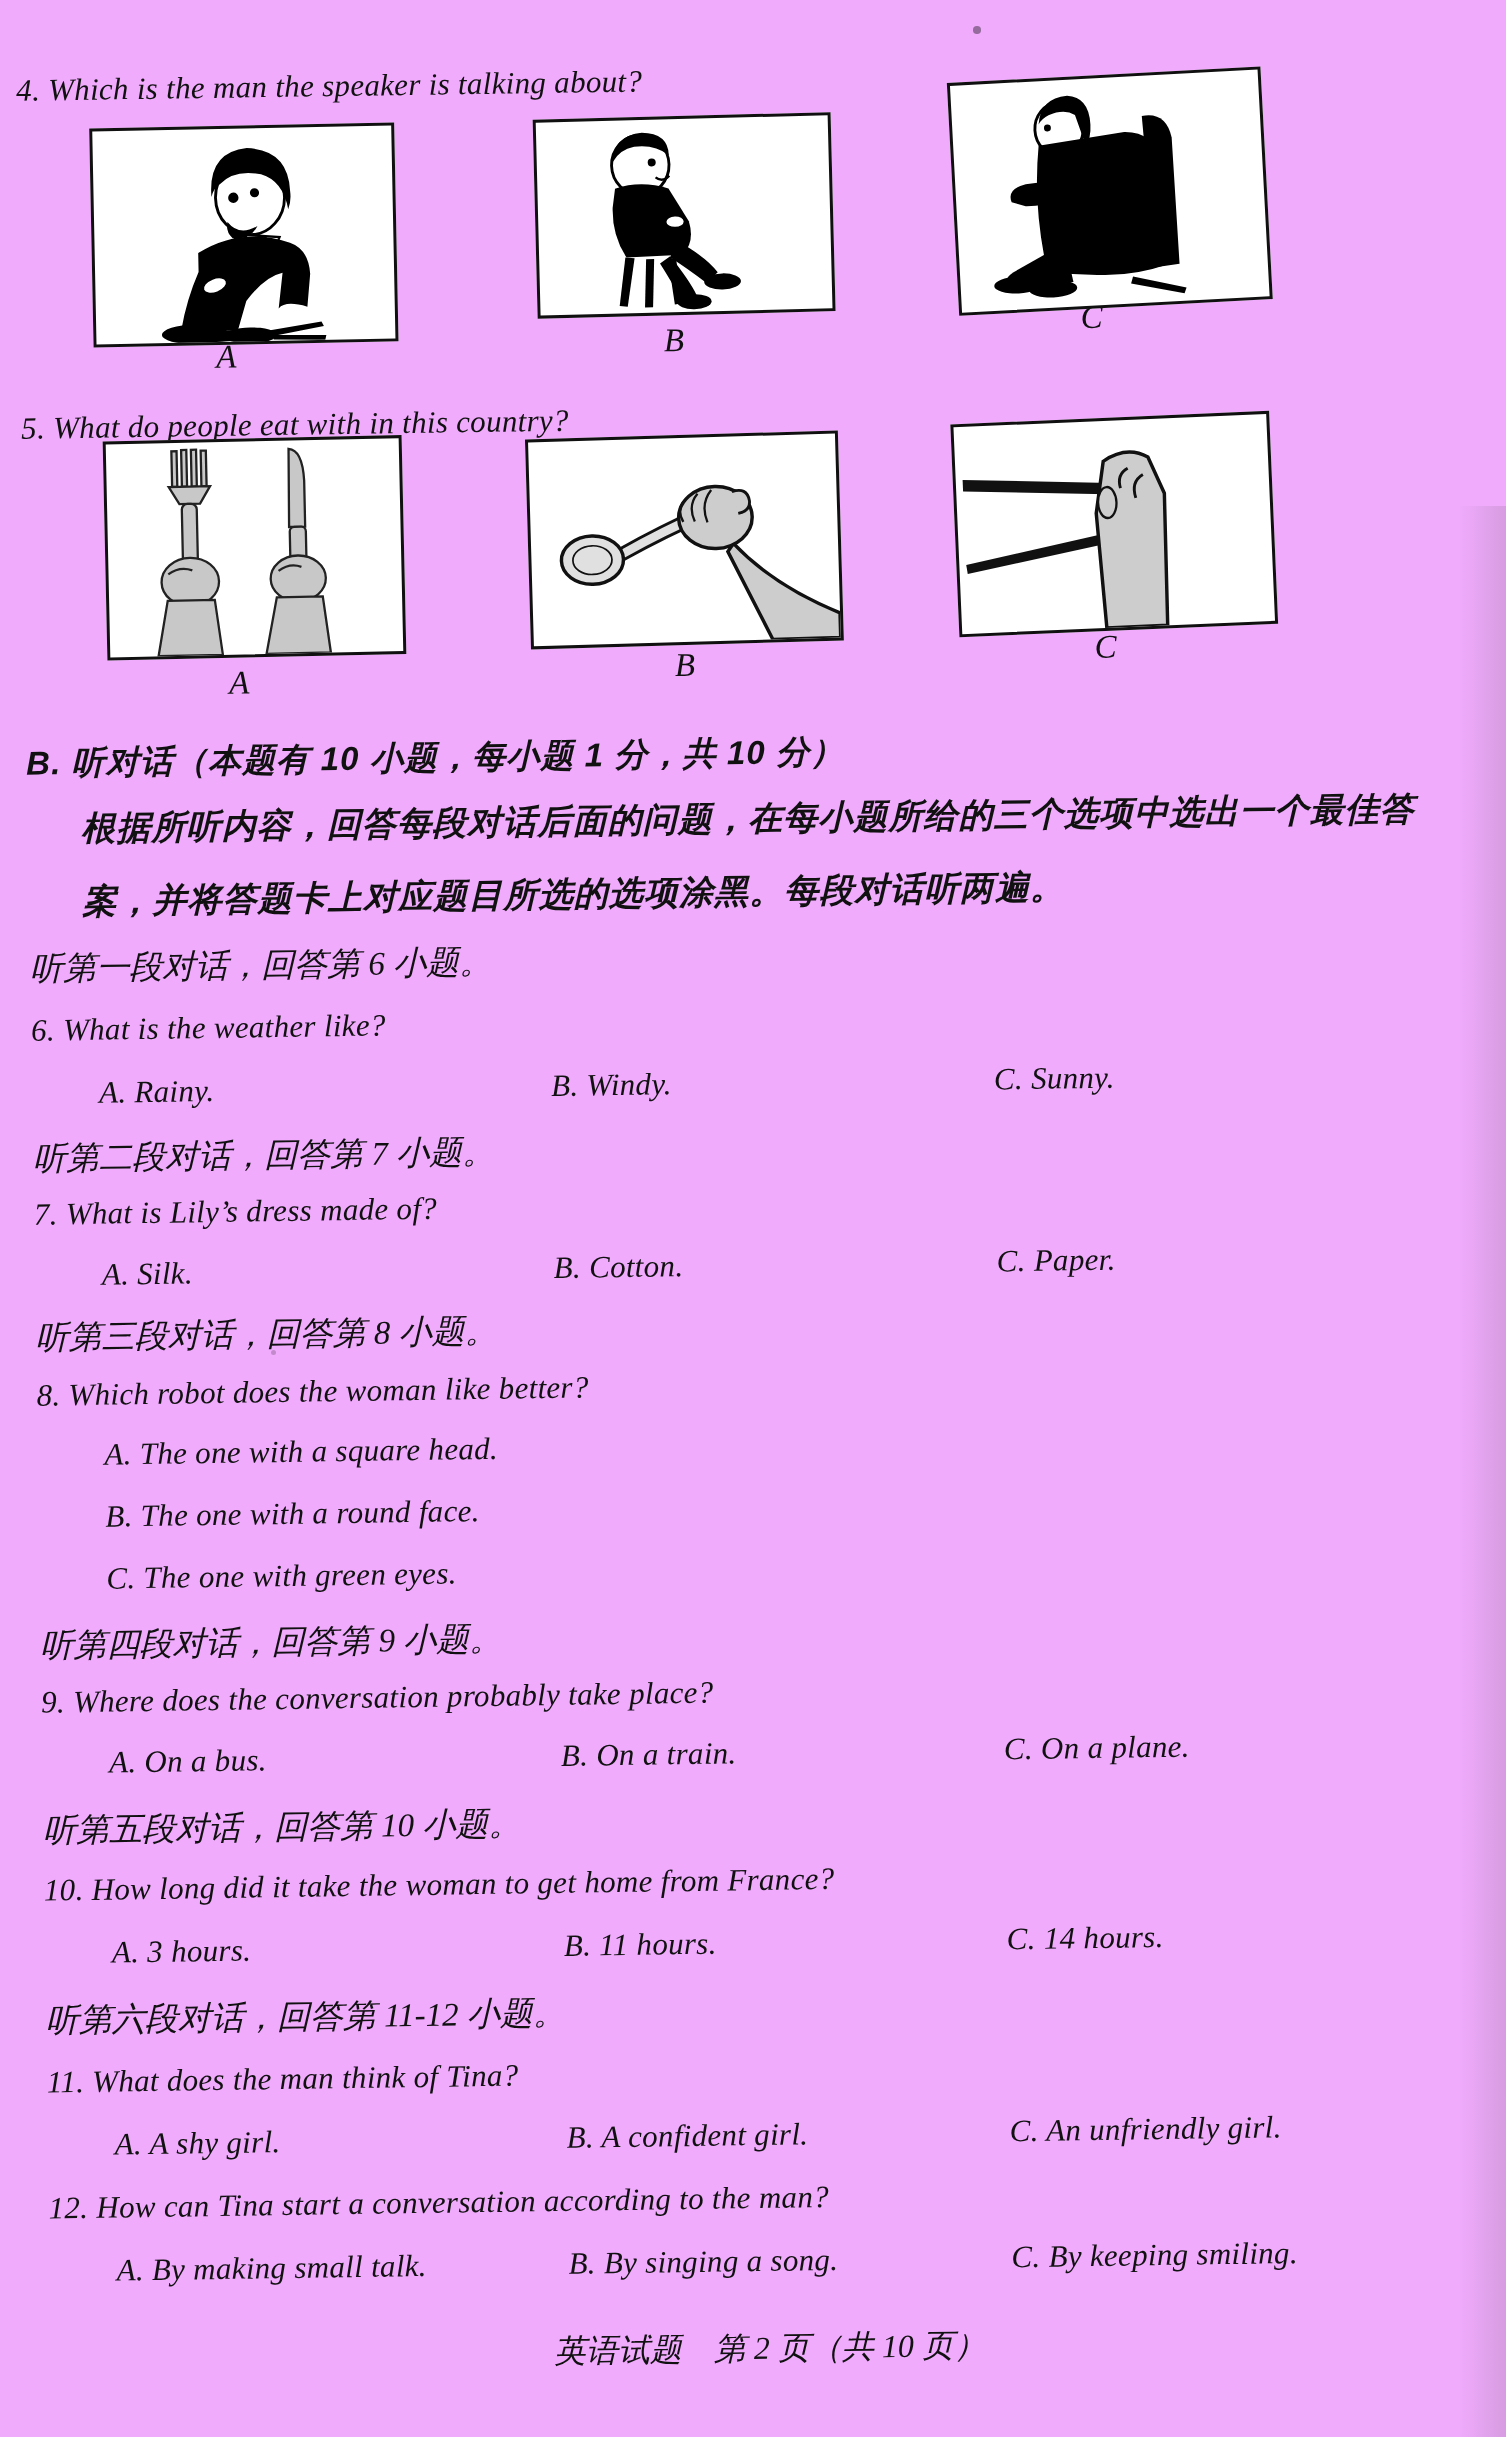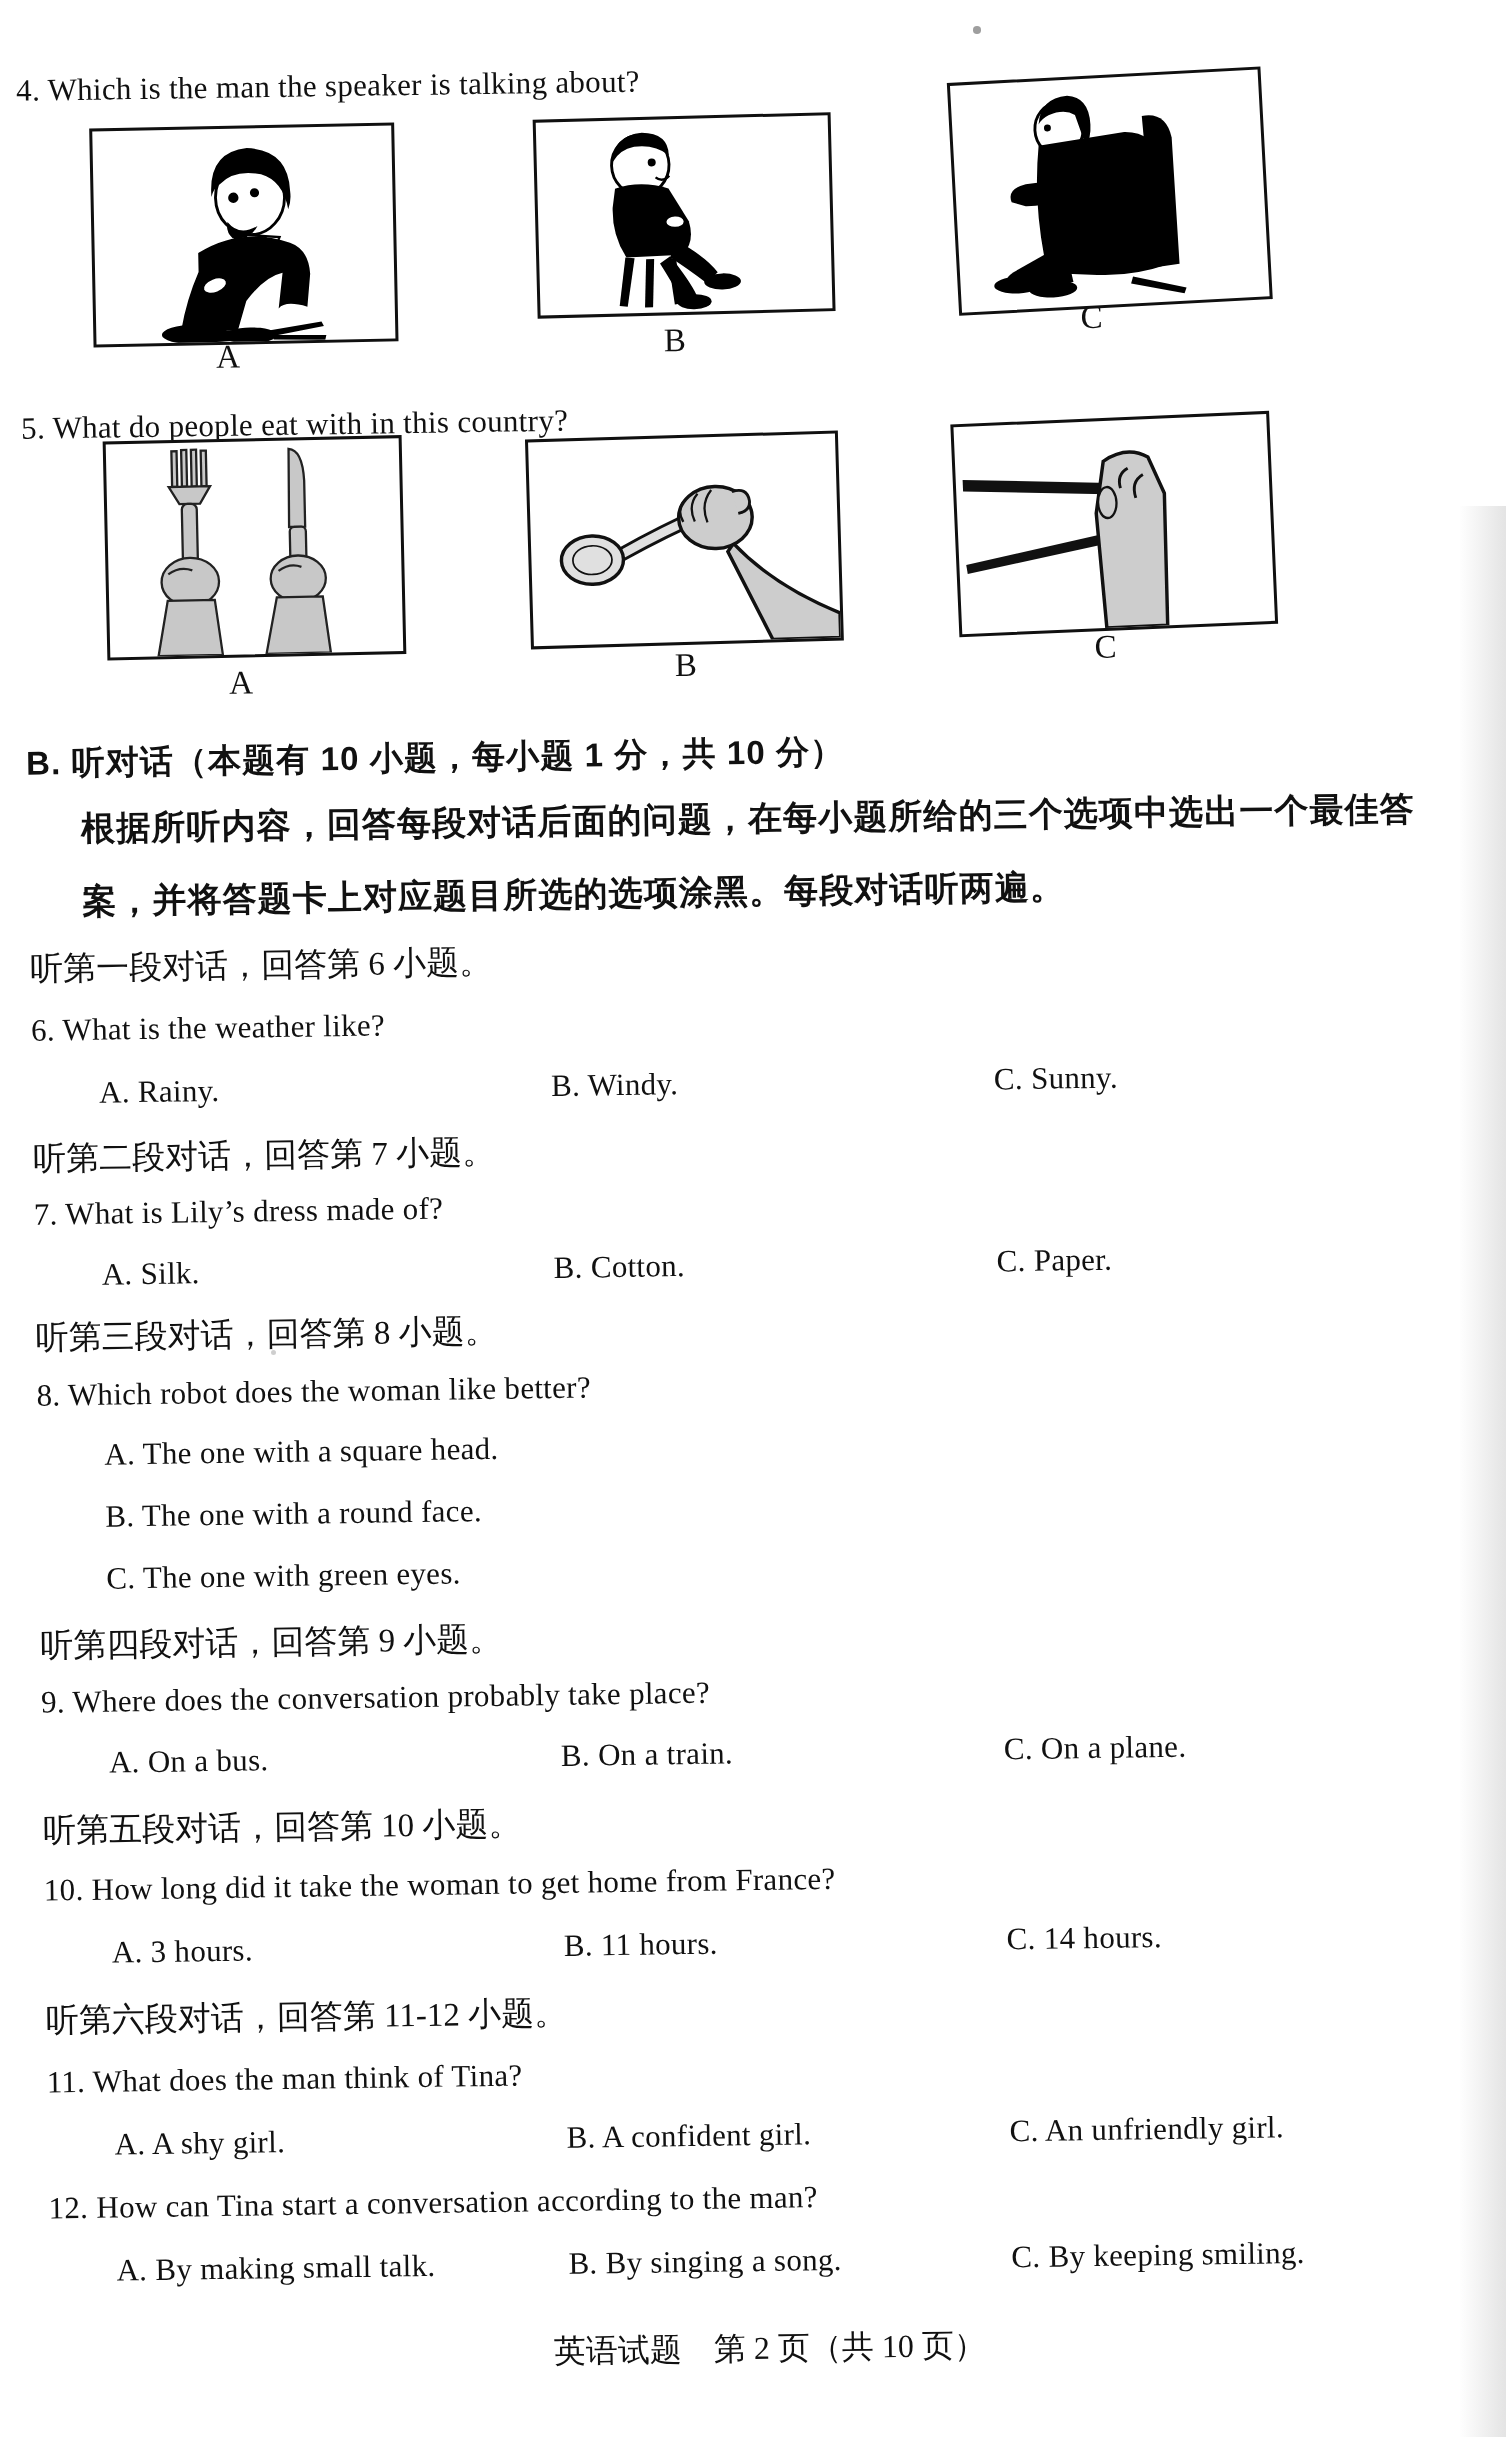--- a/index.html
+++ b/index.html
@@ -1,17 +1,17 @@
 <!DOCTYPE html>
 <html style="font-size:9.2px"><head>
 <meta charset="utf-8">
 <style>
   html,body{margin:0;padding:0;background:#9a9a9a;}
-  .page{position:relative;width:1506px;height:2438px;background:#ffffff;overflow:hidden;
-        font-family:"Liberation Serif",serif;color:#111;}
+  .page{position:relative;width:1506px;height:2438px;background:#f0abfc;overflow:hidden;
+        font-family:"Liberation Serif",serif;color:#111;font-style:italic;}
   .rot{position:absolute;inset:0;transform:rotate(-0.85deg);transform-origin:50% 50%;}
   .abs{position:absolute;white-space:nowrap;}
   .en{font-size:31px;letter-spacing:0.3px;}
   .cjk{font-size:33px;}
   .headb{font-family:"Liberation Sans",sans-serif;font-weight:700;font-size:33px;letter-spacing:1.1px;}
   .instr{font-family:"Liberation Sans",sans-serif;font-weight:700;font-size:34px;letter-spacing:1.1px;}
   .pic{position:absolute;background:#fff;border:3.4px solid #101010;}
   .pic svg{display:block;width:100%;height:100%;}
   .lbl{font-size:33px;}
   .optrow{position:absolute;left:0;width:1506px;height:46px;}

